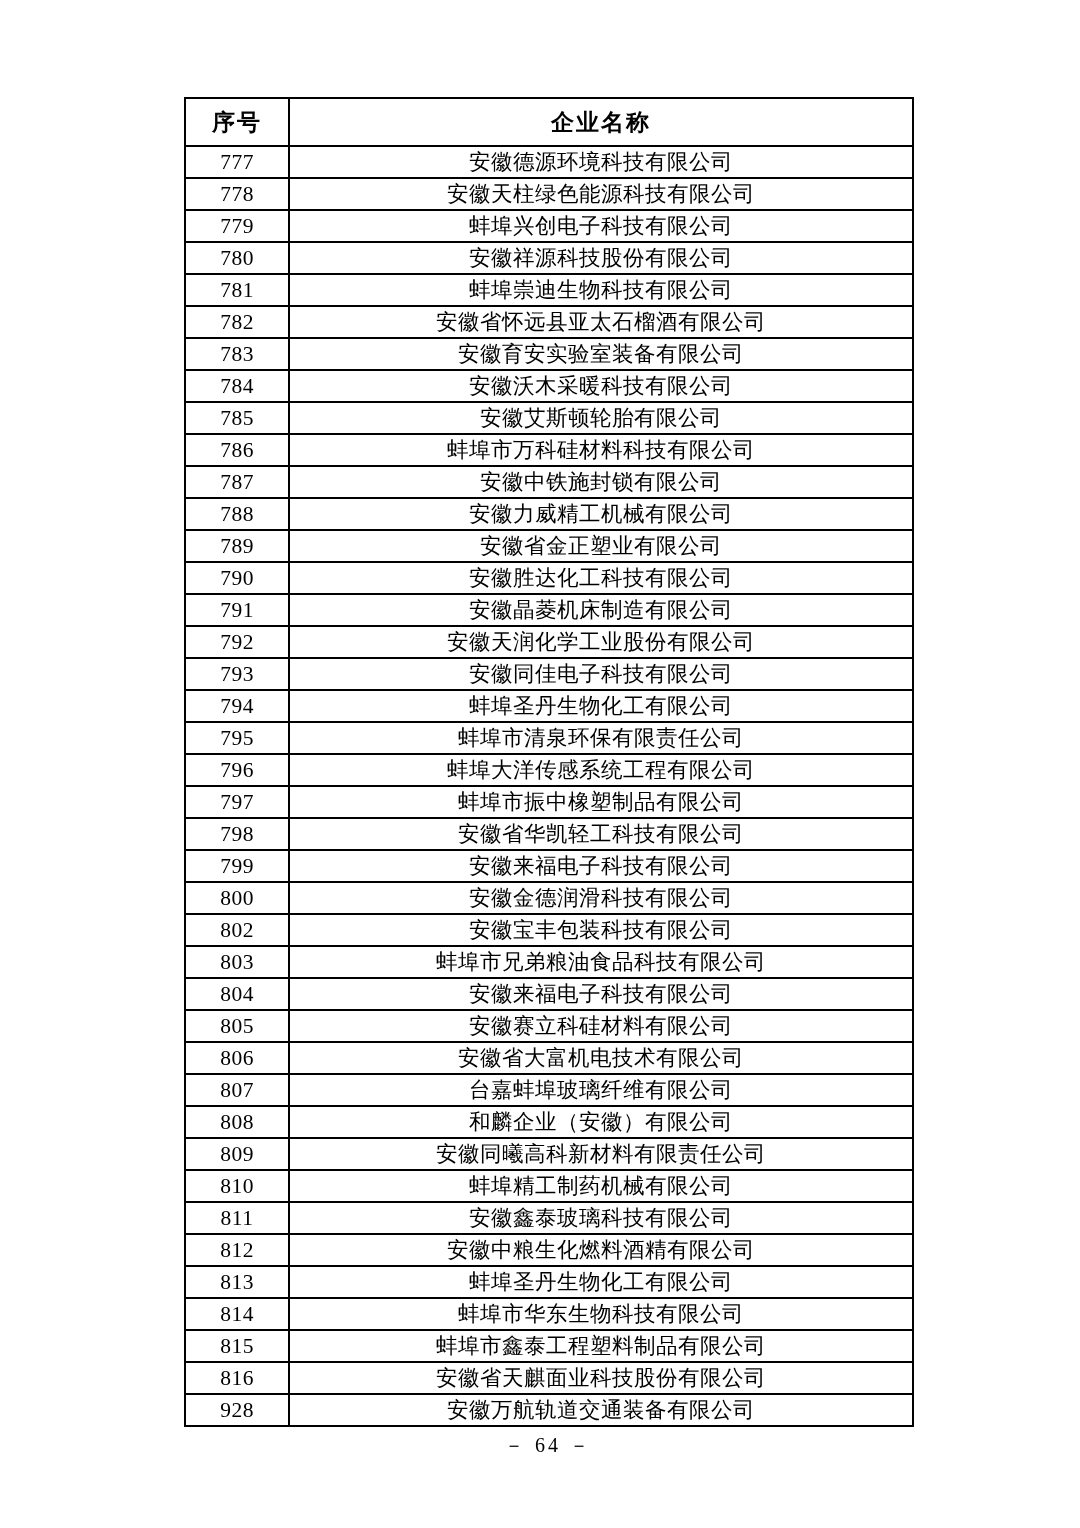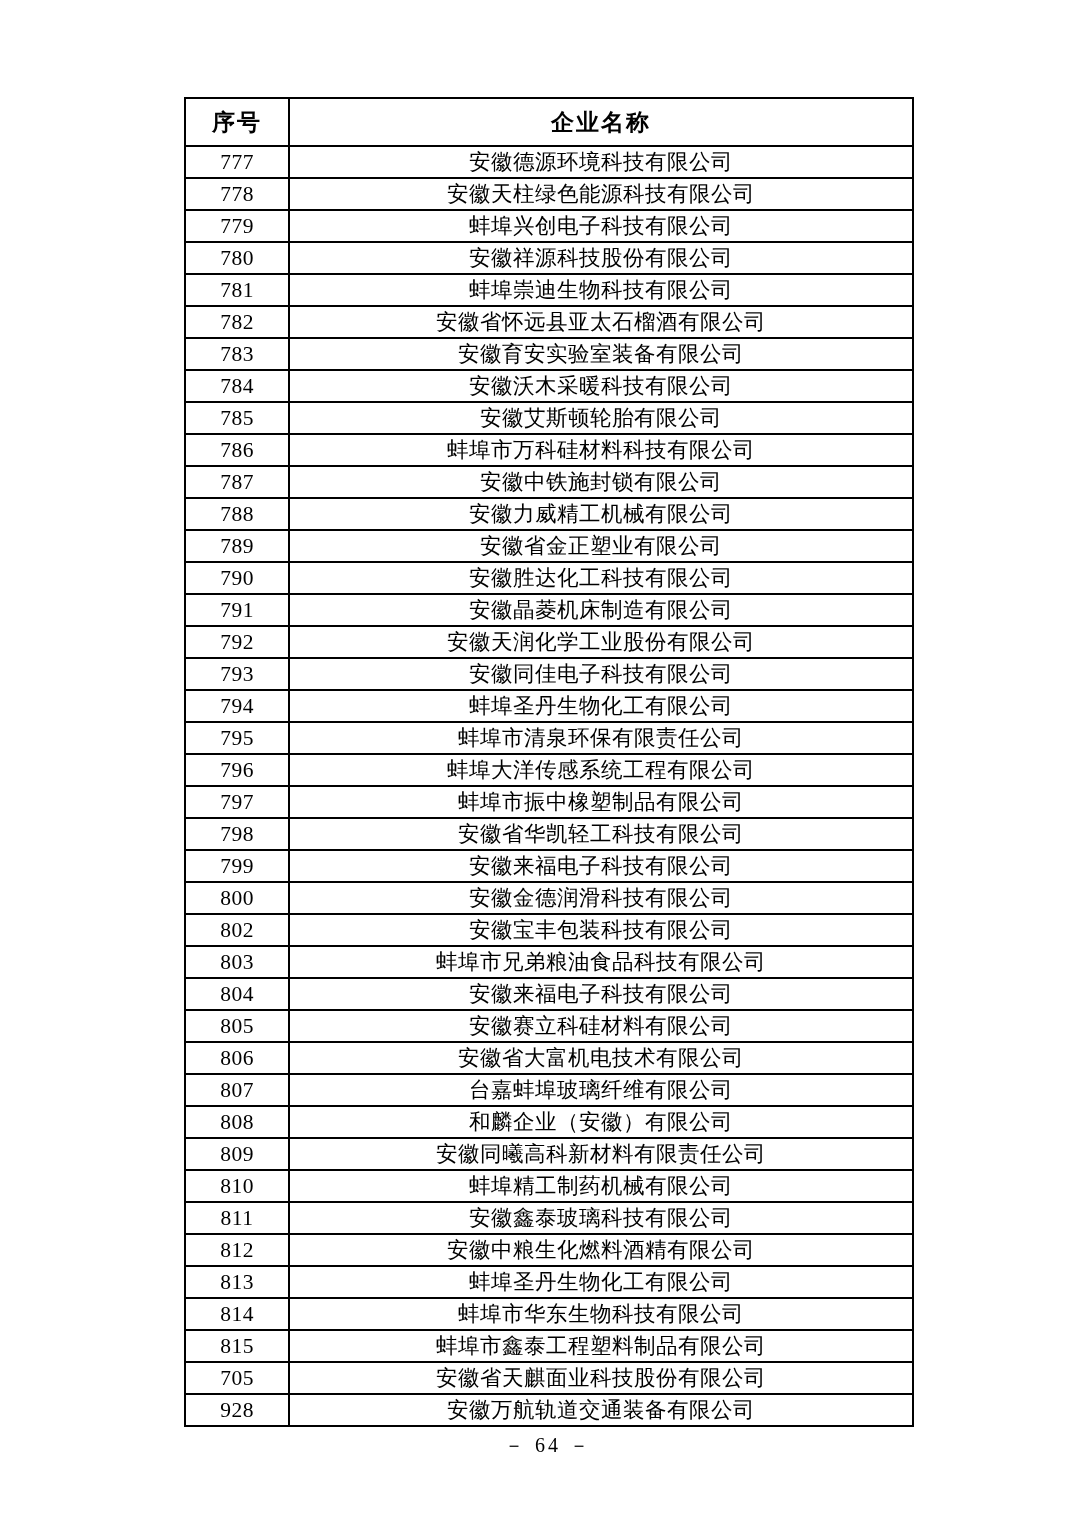--- a/index.html
+++ b/index.html
@@ -237,21 +237,21 @@
         </tr>
         <tr>
           <td class="idx-cell">814</td>
           <td class="name-cell">蚌埠市华东生物科技有限公司</td>
         </tr>
         <tr>
           <td class="idx-cell">815</td>
           <td class="name-cell">蚌埠市鑫泰工程塑料制品有限公司</td>
         </tr>
         <tr>
-          <td class="idx-cell">705</td>
+          <td class="idx-cell">816</td>
           <td class="name-cell">安徽省天麒面业科技股份有限公司</td>
         </tr>
         <tr>
           <td class="idx-cell">928</td>
           <td class="name-cell">安徽万航轨道交通装备有限公司</td>
         </tr>
       </tbody>
   </table>
 
   <div class="page-footer">－ 64 －</div>

